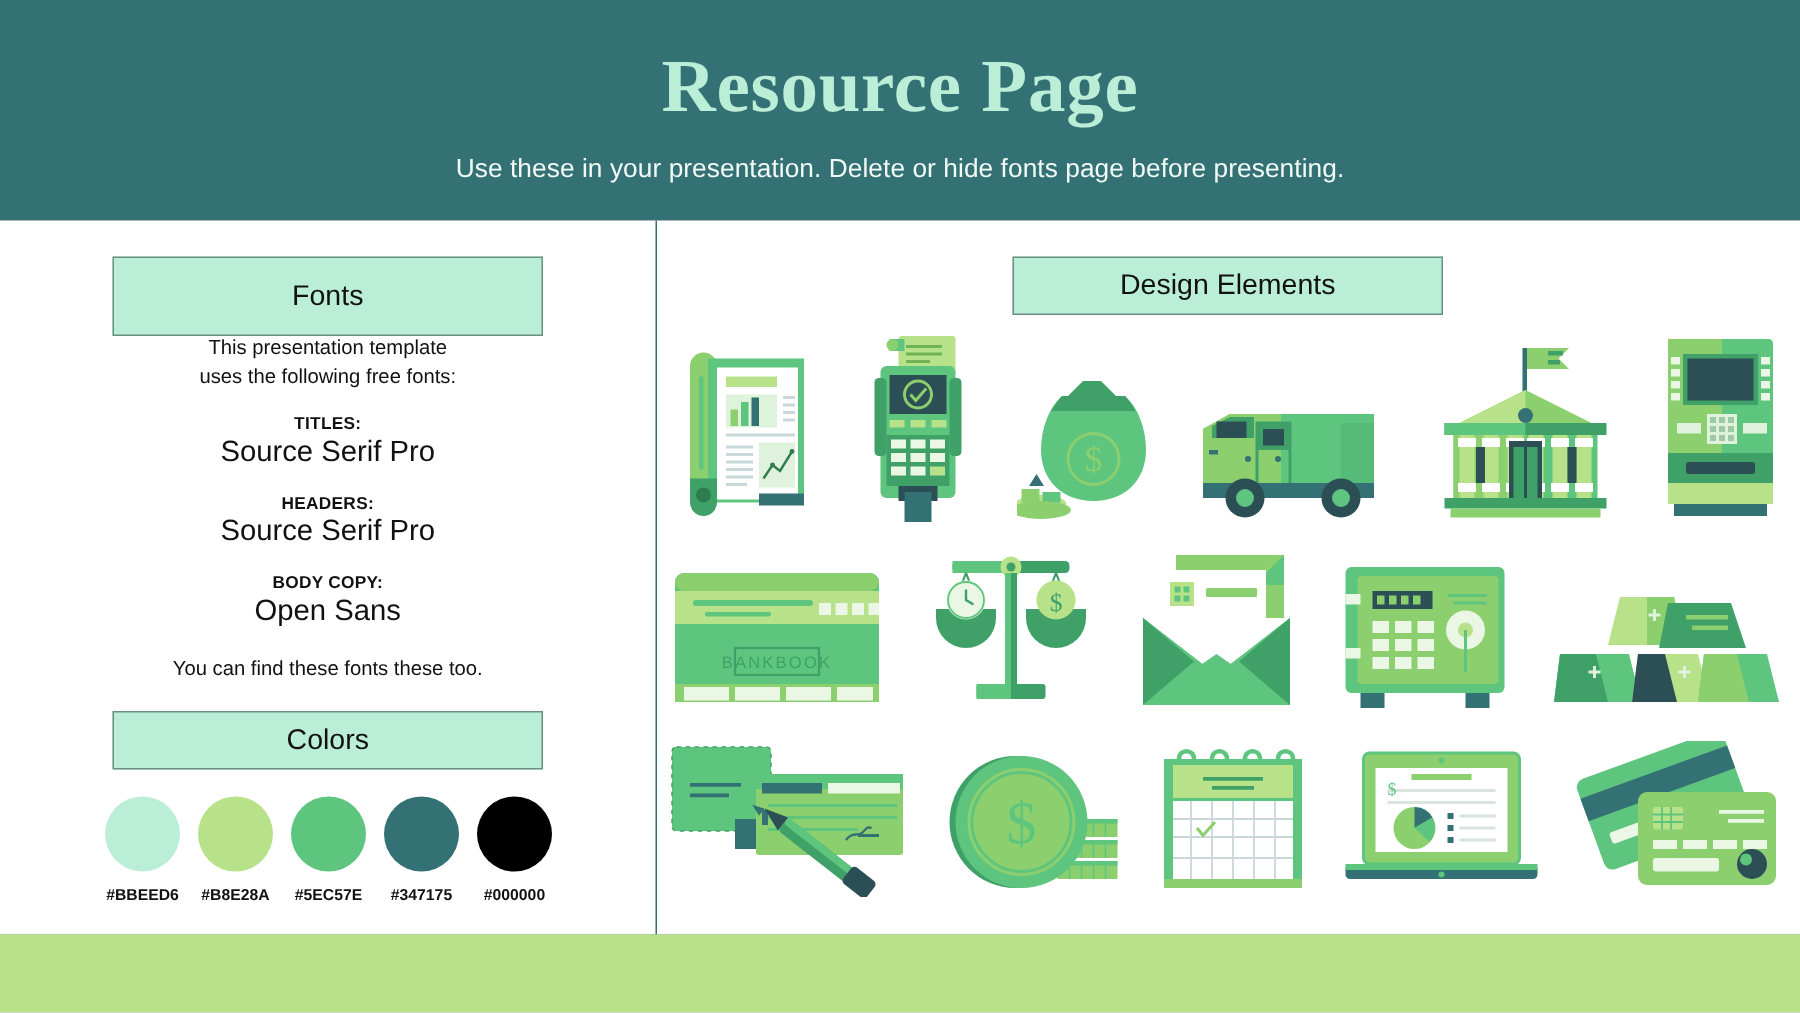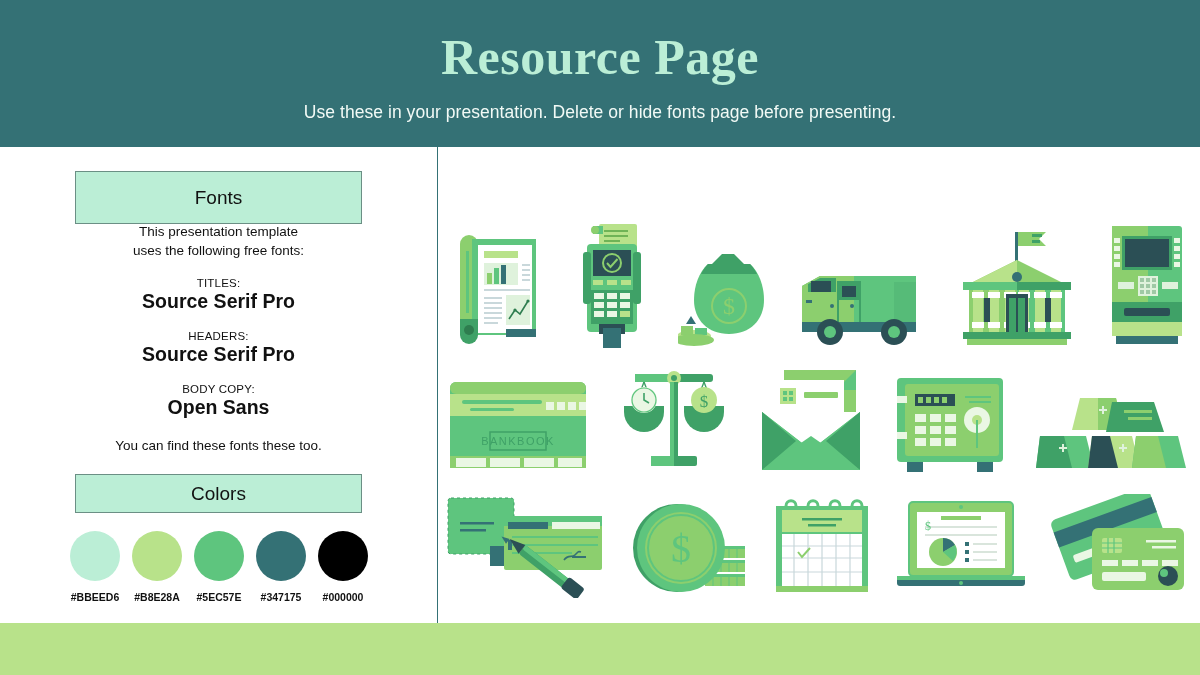--- a/index.html
+++ b/index.html
@@ -50,22 +50,22 @@
   .pill-colors { position: absolute; left: 75px; top: 474px; width: 287px; height: 39px; }
   .pill-design { position: absolute; left: 675px; top: 171px; width: 287px; height: 39px; }
 
   
   .fonts-block {
     position: absolute; left: 75px; top: 222px; width: 287px;
     text-align: center; color: #111;
   }
   .fonts-intro { font-size: 13.5px; line-height: 1.42; }
   .font-group { margin-top: 17px; }
-  .font-label { font-size: 11.5px; font-weight: 400; letter-spacing: 0.2px; }
-  .font-name { font-size: 19.5px; font-weight: 700; margin-top: 1px; }
+  .font-label { font-size: 11.5px; font-weight: 700; letter-spacing: 0.2px; }
+  .font-name { font-size: 19.5px; font-weight: 400; margin-top: 1px; }
   .fonts-outro { font-size: 13.5px; margin-top: 19px; }
 
   
   .swatch-row {
     position: absolute; left: 69px; top: 531px;
     width: 300px; display: flex; justify-content: space-between;
   }
   .swatch-cell { width: 52px; display: flex; flex-direction: column; align-items: center; justify-content: flex-end; }
   .swatch { width: 50px; height: 50px; border-radius: 50%; }
   .swatch-hex { margin-top: 10px; font-size: 10.5px; font-weight: 700; color: #111; white-space: nowrap; }
@@ -137,20 +137,23 @@
     <div class="swatch-cell">
       <div class="swatch" style="background:#347175"></div>
       <div class="swatch-hex">#347175</div>
     </div>
     <div class="swatch-cell">
       <div class="swatch" style="background:#000000"></div>
       <div class="swatch-hex">#000000</div>
     </div>
   </div>
 
+  <div class="pill pill-design">
+    <span>Design Elements</span>
+  </div>
 
   <div class="grid">
 
     <div class="grid-row r1">
 
       <div class="cell">
       <svg width="100" height="125" viewBox="0 0 100 125">
         <rect x="14" y="10" width="18" height="100" rx="9" fill="#8CCF6E"></rect>
         <rect x="20" y="26" width="3" height="62" fill="#5EC57E"></rect>
         <rect x="26" y="14" width="64" height="96" fill="#5EC57E"></rect>

